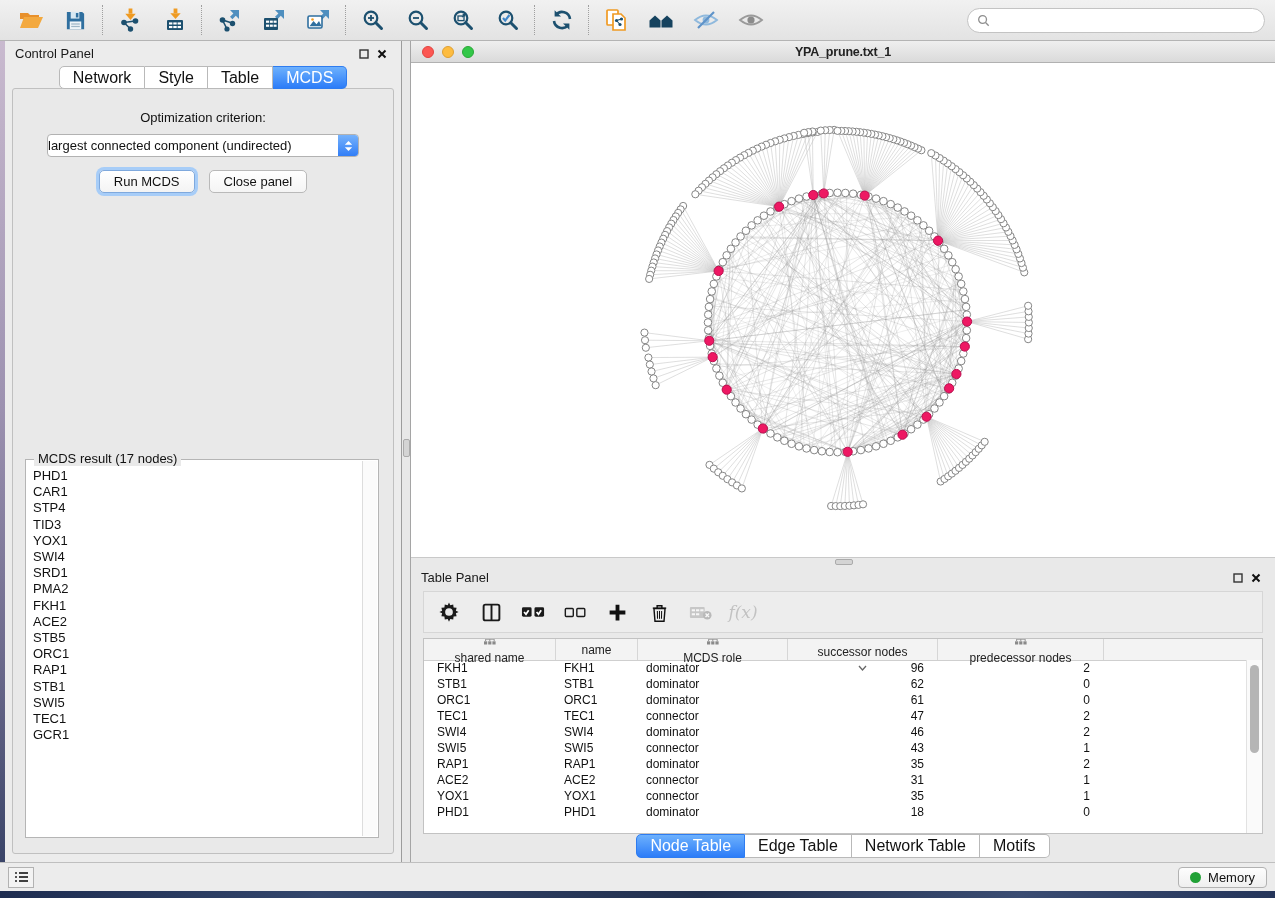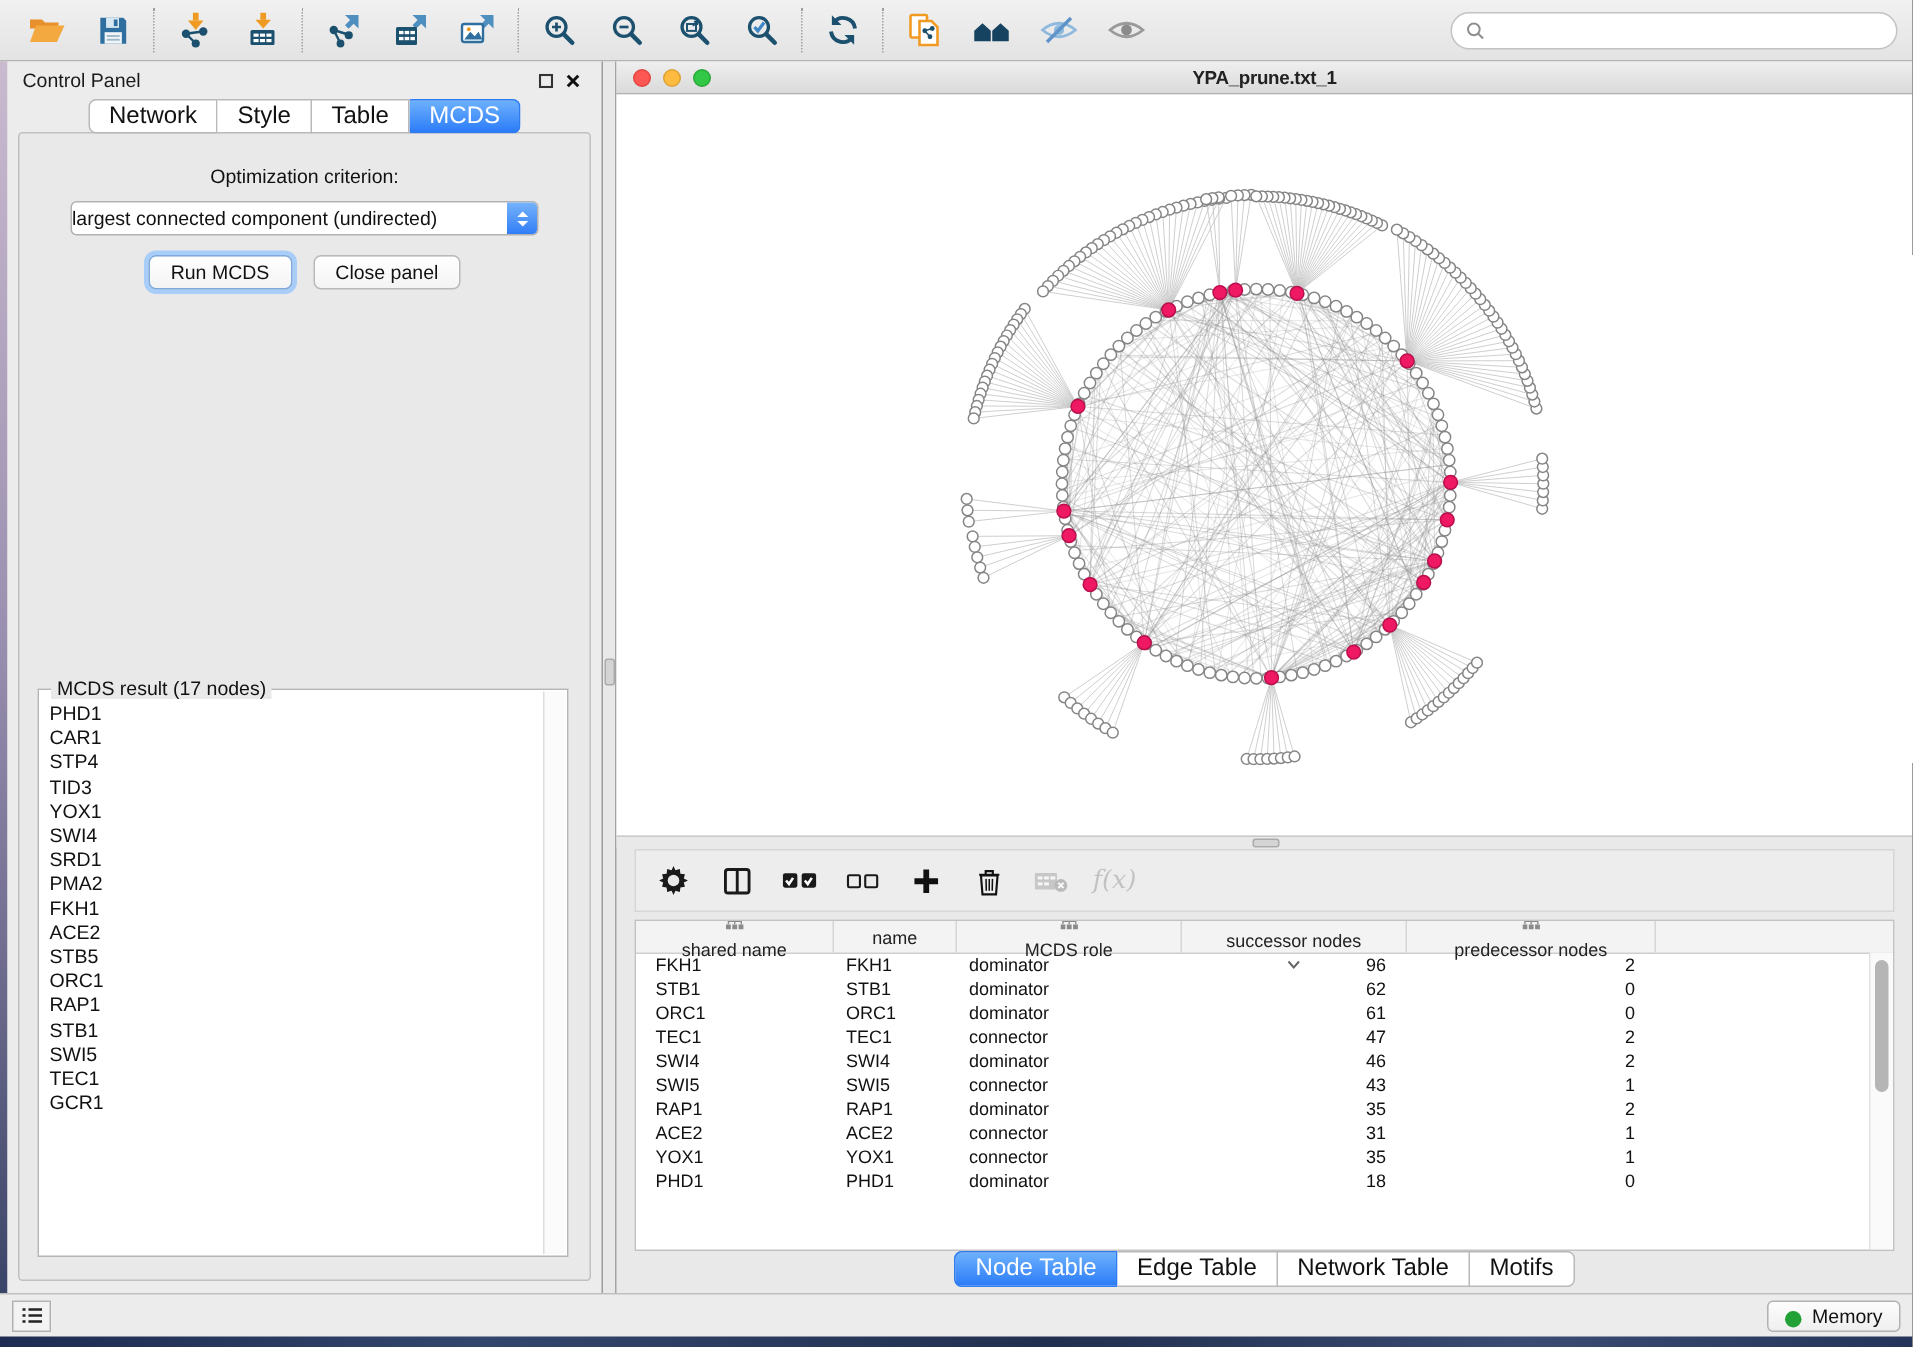--- a/index.html
+++ b/index.html
@@ -68,21 +68,21 @@
   .tr{display:flex;height:16px;align-items:center;}
   .td{font-size:12px;box-sizing:border-box;padding:0 8px;white-space:nowrap;color:#111;}
   .td.first{padding-left:13px;}
   .td.num{text-align:right;padding-right:14px;}
   .tscroll{position:absolute;top:21px;right:0;bottom:0;width:15px;background:#fafafa;border-left:1px solid #e2e2e2;}
   .tscroll .thumb{position:absolute;top:5px;left:2.5px;width:9px;height:88px;background:#b5b5b5;border-radius:5px;}
   .tbl-tabs{height:28px;display:flex;justify-content:center;align-items:flex-start;flex:none;}
   
   .status-bar{height:29px;background:#ececec;border-top:1px solid #bfbfbf;display:flex;align-items:center;padding:0 8px;box-sizing:border-box;}
   .console-btn{width:26px;height:21px;border:1px solid #b2b2b2;background:#f3f3f3;display:flex;align-items:center;justify-content:center;padding:0;}
-  .memory-btn{margin-left:auto;display:flex;align-items:flex-end;gap:7px;border:1px solid #b2b2b2;background:linear-gradient(#fdfdfd,#efefef);border-radius:4px;padding:2px 11px;font-size:13px;color:#111;cursor:default;font-family:"Liberation Sans",sans-serif;}
+  .memory-btn{margin-left:auto;display:flex;align-items:center;gap:7px;border:1px solid #b2b2b2;background:linear-gradient(#fdfdfd,#efefef);border-radius:4px;padding:2px 11px;font-size:13px;color:#111;cursor:default;font-family:"Liberation Sans",sans-serif;}
   .mem-dot{width:11px;height:11px;border-radius:50%;background:#21a136;}
   .wall-bottom{height:7px;background:linear-gradient(90deg,#1d2c50,#33466c 25%,#22304f 55%,#3a4c72 80%,#25355a);}
 </style>
 </head>
 <body>
 
 <div class="app">
 
   <div class="toolbar">
     <div class="tb-left">
@@ -1149,20 +1149,34 @@
               <circle cx="493.19639583072944" cy="372.46968467406157" r="4.6" fill="#ee1863" stroke="#bb0e4f" stroke-width="1"></circle>
               <circle cx="438.1996824446198" cy="389.5992533853066" r="4.6" fill="#ee1863" stroke="#bb0e4f" stroke-width="1"></circle>
             </svg>
         </div>
       </div>
       <div class="h-split">
           <div class="handle"></div>
         </div>
 
       <div class="table-panel">
+        <div class="panel-titlebar">
+          <span>Table Panel</span>
+          <span class="spacer"></span>
+          <button class="win-btn">
+              <svg width="10" height="10">
+                <rect x="1" y="1" width="8" height="8" fill="none" stroke="#333" stroke-width="1.4"></rect>
+              </svg>
+            </button>
+          <button class="win-btn">
+              <svg width="10" height="10">
+                <path d="M1.5 1.5l7 7M8.5 1.5l-7 7" stroke="#111" stroke-width="2"></path>
+              </svg>
+            </button>
+        </div>
         <div class="tbl-toolbar">
             <button class="tbl-tool-btn">
               <span style="display: flex;">
                 <svg width="22" height="22" viewBox="0 0 24 24">
                   <path d="M12 1.5l1.4 3 3.2-.8 .4 3.3 3.3.4-.8 3.2 3 1.4-3 1.4.8 3.2-3.3.4-.4 3.3-3.2-.8-1.4 3-1.4-3-3.2.8-.4-3.3-3.3-.4 .8-3.2-3-1.4 3-1.4-.8-3.2 3.3-.4 .4-3.3 3.2 .8z" fill="#1a1a1a"></path>
                   <circle cx="12" cy="12" r="4.2" fill="#e9e9e9"></circle>
                 </svg>
               </span>
             </button>
             <button class="tbl-tool-btn">

